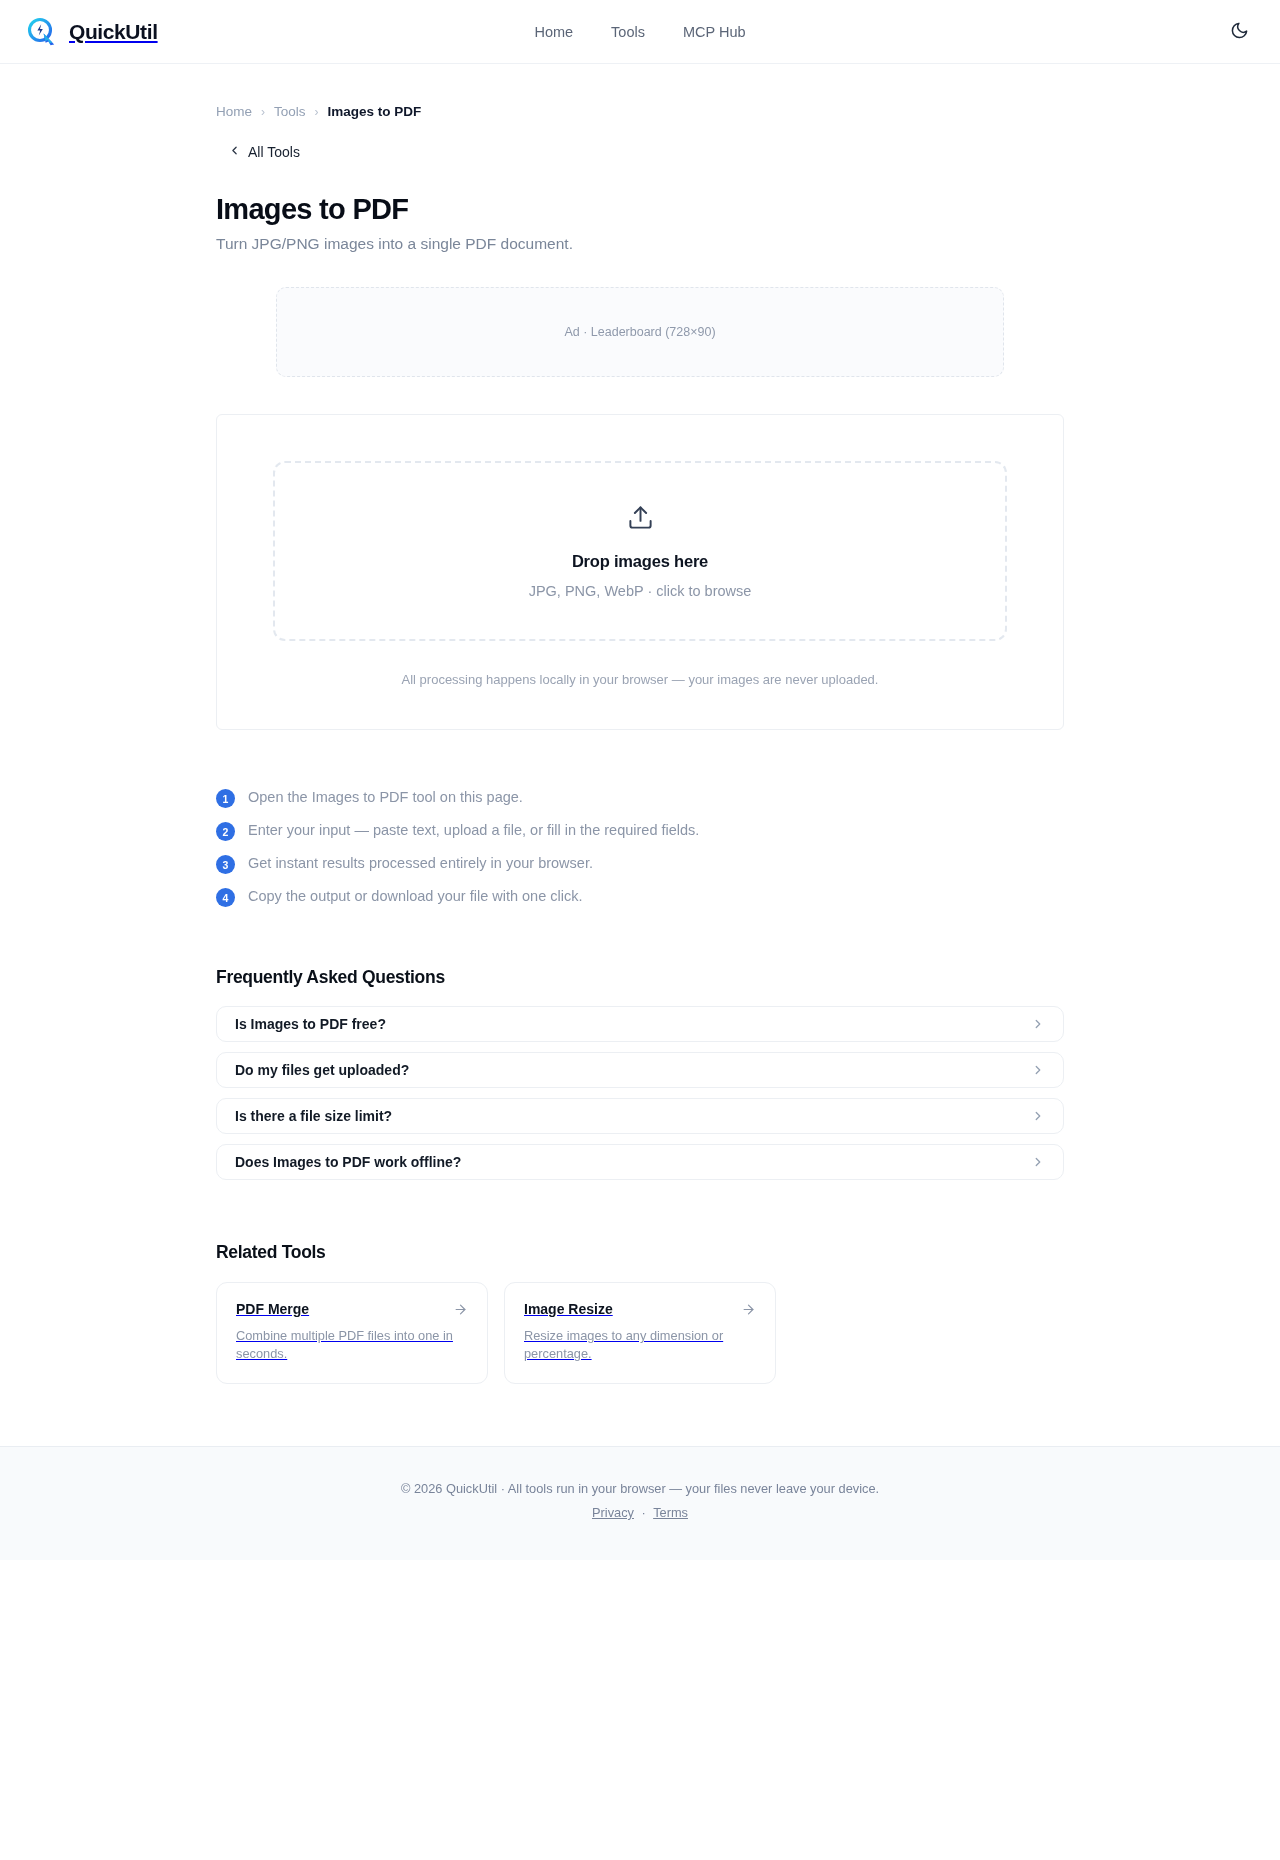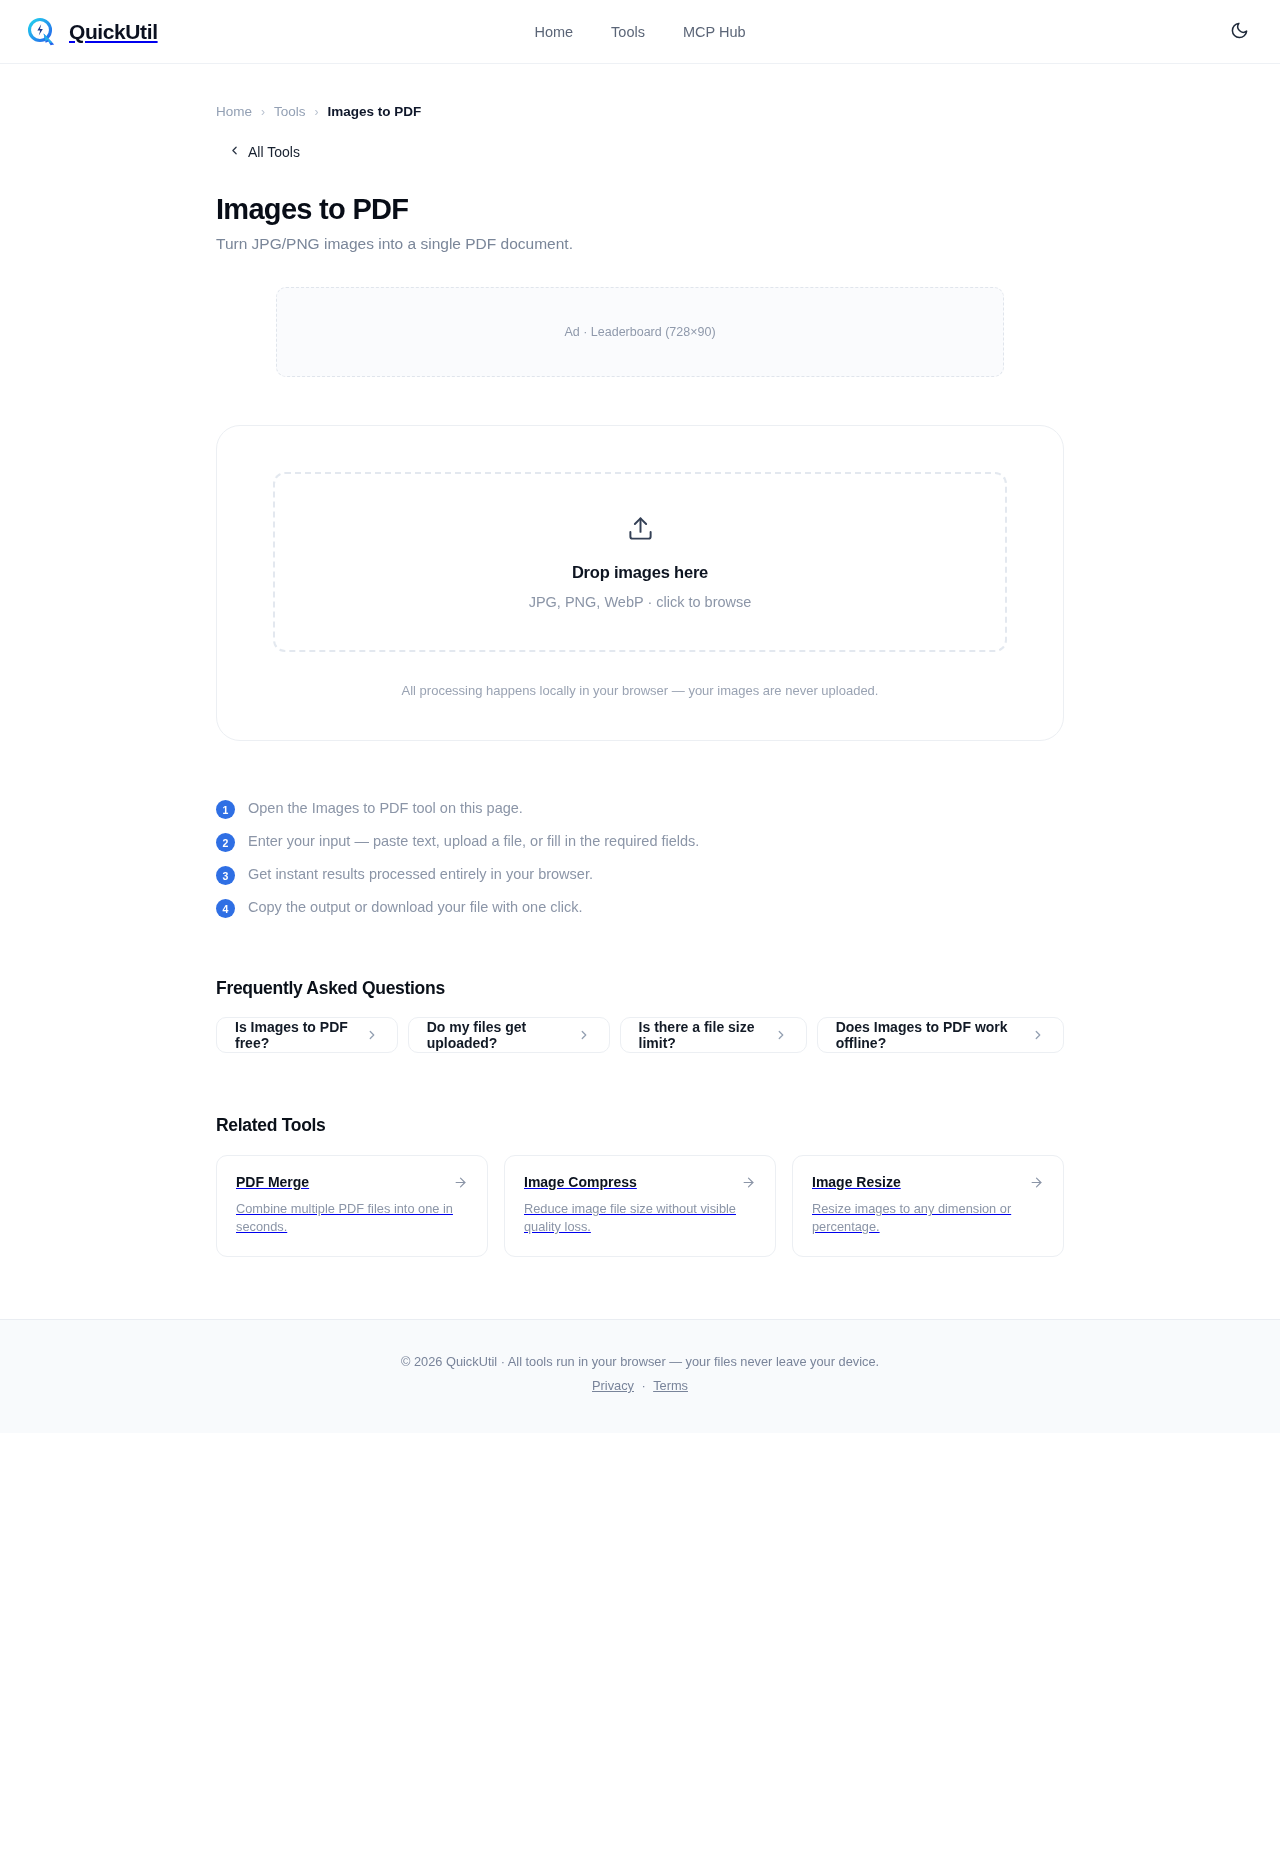--- a/index.html
+++ b/index.html
@@ -93,23 +93,23 @@
     margin: 37px auto 0;
     width: 300px; height: 250px;
     border: 1px dashed #e0e5ec;
     border-radius: 10px;
     background: #fafbfd;
     display: flex; align-items: center; justify-content: center;
   }
 
   
   .tool-card {
-    margin-top: 48px;
+    margin-top: 37px;
     border: 1px solid #eceff3;
-    border-radius: 24px;
+    border-radius: 6px;
     background: #fff;
     padding: 46px 56px 42px;
   }
   .dropzone {
     border: 2px dashed #e3e8ef;
     border-radius: 12px;
     height: 180px;
     display: flex; flex-direction: column;
     align-items: center; justify-content: center;
     cursor: pointer;
@@ -141,21 +141,21 @@
     border-radius: 50%;
     background: #2f6fe4;
     color: #fff;
     font-size: 10.5px; font-weight: 700;
     display: flex; align-items: center; justify-content: center;
   }
   .step-text { font-size: 14.5px; color: #8b95a7; line-height: 1.35; }
 
   
   .faq { margin-top: 60px; }
-  .faq-list { margin-top: 18px; display: flex; flex-direction: row; gap: 10px; }
+  .faq-list { margin-top: 18px; display: flex; flex-direction: column; gap: 10px; }
   .faq-item {
     border: 1px solid #eceff3;
     border-radius: 10px;
     background: #fff;
     height: 36px;
     min-height: 36px;
     padding: 0 18px;
     display: flex; align-items: center; justify-content: space-between;
     cursor: pointer;
   }
@@ -356,32 +356,20 @@
               <svg width="15" height="15" viewBox="0 0 24 24" fill="none" stroke="currentColor" stroke-width="1.9" stroke-linecap="round" stroke-linejoin="round">
                   <line x1="5" y1="12" x2="19" y2="12"></line>
                   <polyline points="12 5 19 12 12 19"></polyline>
                 </svg>
             </span>
           </div>
           <div class="rc-desc">Combine multiple PDF files into one in seconds.</div>
         </a>
         <a class="related-card" href="#">
           <div class="rc-head">
-            <span class="rc-name">Image Compress</span>
-            <span class="rc-arrow">
-              <svg width="15" height="15" viewBox="0 0 24 24" fill="none" stroke="currentColor" stroke-width="1.9" stroke-linecap="round" stroke-linejoin="round">
-                  <line x1="5" y1="12" x2="19" y2="12"></line>
-                  <polyline points="12 5 19 12 12 19"></polyline>
-                </svg>
-            </span>
-          </div>
-          <div class="rc-desc">Reduce image file size without visible quality loss.</div>
-        </a>
-        <a class="related-card" href="#">
-          <div class="rc-head">
             <span class="rc-name">Image Resize</span>
             <span class="rc-arrow">
               <svg width="15" height="15" viewBox="0 0 24 24" fill="none" stroke="currentColor" stroke-width="1.9" stroke-linecap="round" stroke-linejoin="round">
                   <line x1="5" y1="12" x2="19" y2="12"></line>
                   <polyline points="12 5 19 12 12 19"></polyline>
                 </svg>
             </span>
           </div>
           <div class="rc-desc">Resize images to any dimension or percentage.</div>
         </a>

